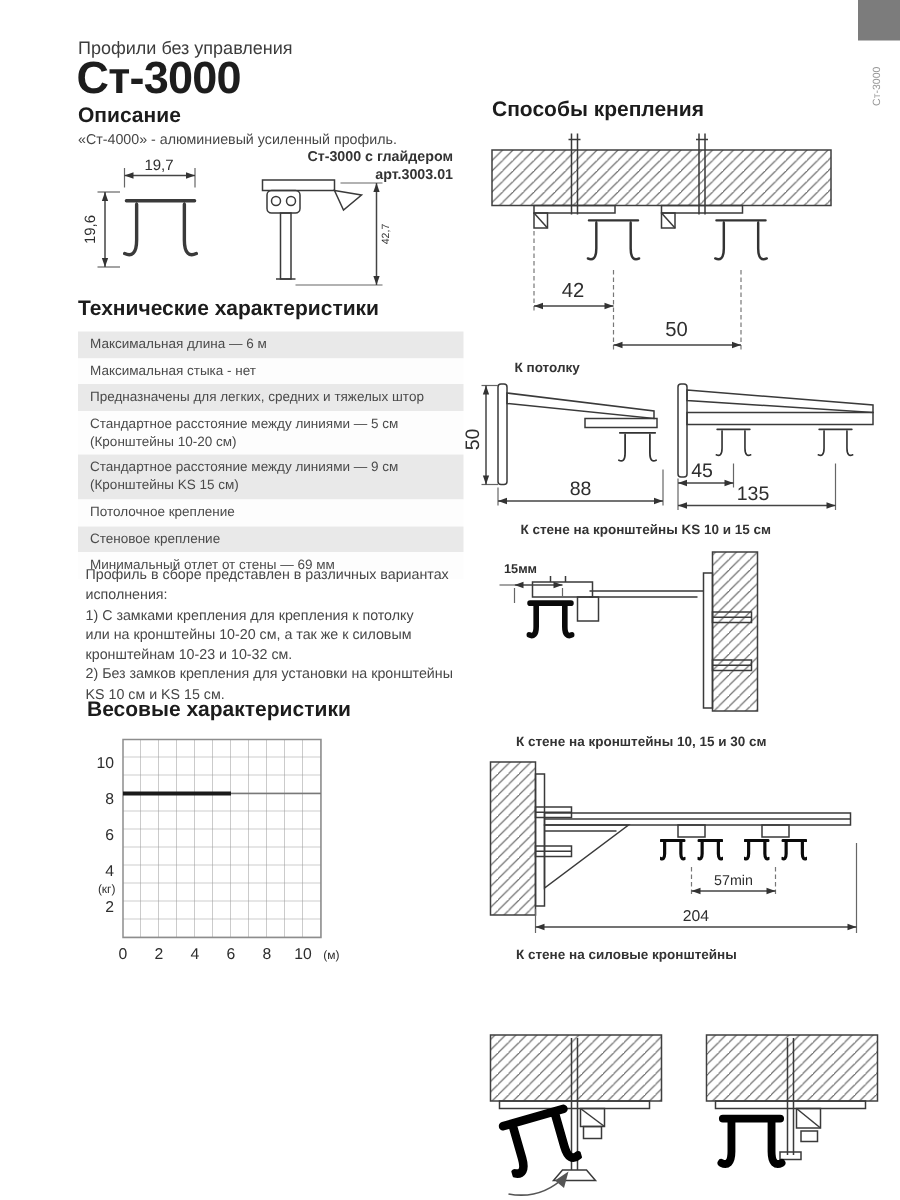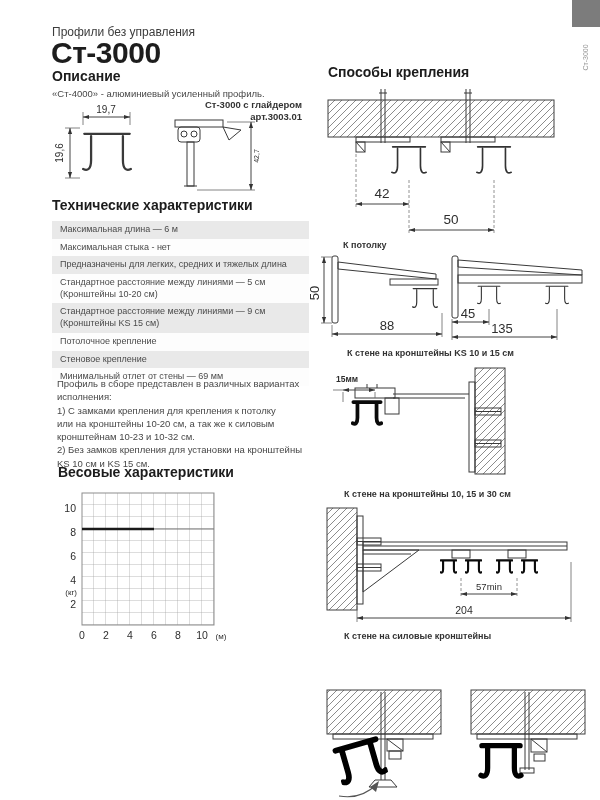--- a/index.html
+++ b/index.html
@@ -92,21 +92,21 @@
     <line class="dim" x1="86" y1="8" x2="86" y2="76"></line>
     <text x="94" y="42" font-size="7" text-anchor="middle" transform="rotate(-90 94 42)">42,7</text>
   <polygon points="86,76 83.9,70 88.1,70" fill="#333"></polygon>
       <polygon points="86,8 88.1,14 83.9,14" fill="#333"></polygon>
     </svg>
 
   <div class="abs h2" style="left:52px;top:197px;">Технические характеристики</div>
   <div class="abs spec-table" style="left:52px;top:221px;">
     <div class="spec-row odd">Максимальная длина — 6 м</div>
     <div class="spec-row">Максимальная стыка - нет</div>
-    <div class="spec-row odd">Предназначены для легких, средних и тяжелых длина</div>
+    <div class="spec-row odd">Предназначены для легких, средних и тяжелых штор</div>
     <div class="spec-row">Стандартное расстояние между линиями — 5 см
 (Кронштейны 10-20 см)</div>
     <div class="spec-row odd">Стандартное расстояние между линиями — 9 см
 (Кронштейны KS 15 см)</div>
     <div class="spec-row">Потолочное крепление</div>
     <div class="spec-row odd">Стеновое крепление</div>
     <div class="spec-row">Минимальный отлет от стены — 69 мм</div>
   </div>
 
   <div class="abs para" style="left:57px;top:377px;">Профиль в сборе представлен в различных вариантах исполнения:

